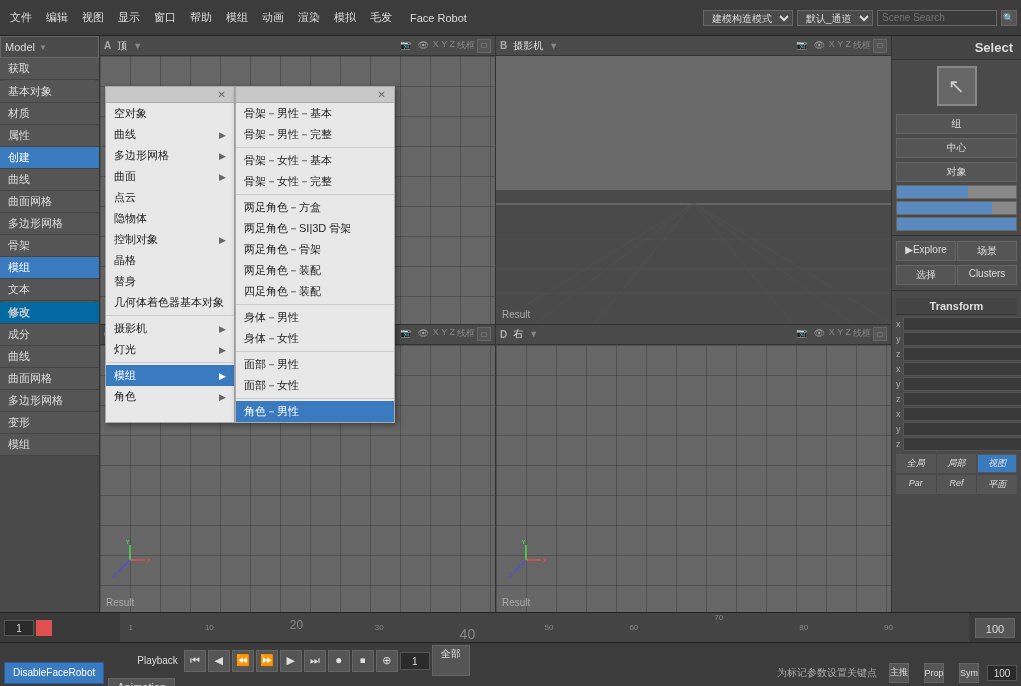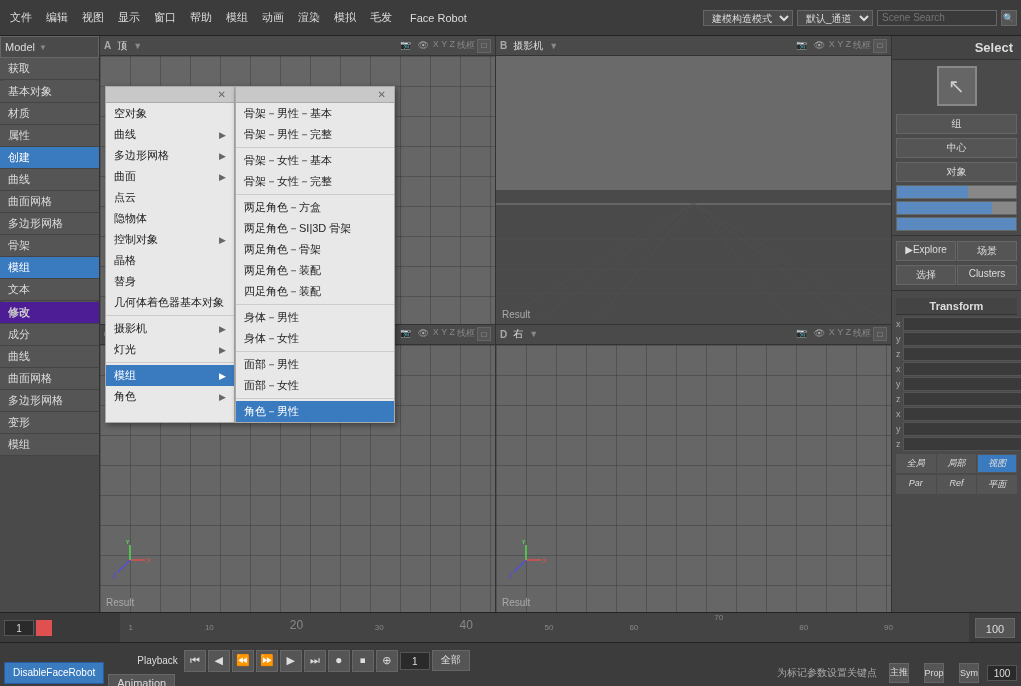--- a/index.html
+++ b/index.html
@@ -91,21 +91,21 @@
       text-align: left;
       cursor: pointer;
       font-size: 11px;
       font-family: 'MS Gothic', 'SimHei', sans-serif;
     }
     .sidebar-btn.active {
       background: #3a7abf;
       color: white;
     }
     .sidebar-btn.section-header {
-      background: #4c1d95;
+      background: #0369a1;
       color: #ccc;
       font-weight: bold;
       font-family: Liberation Mono, monospace;
     }
 
     
     #viewport-area {
       flex: 1;
       display: grid;
       grid-template-columns: 1fr 1fr;
@@ -496,23 +496,23 @@
       font-size: 10px;
       line-height: 18px;
     }
     .all-btn {
       background: #555;
       border: 1px solid #666;
       color: #ddd;
       padding: 2px 8px;
       cursor: pointer;
       font-size: 10px;
-      height: 21px;
+      height: 31px;
       line-height: 14px;
-      font-family: Liberation Serif, serif;
+      font-family: Liberation Mono, monospace;
     }
     .animation-btn {
       background: #555;
       border: 1px solid #666;
       color: #ddd;
       padding: 2px 8px;
       cursor: pointer;
       font-size: 11px;
       height: 22px;
       font-family: 'MS Gothic', 'SimHei', sans-serif;
@@ -972,21 +972,21 @@
 <div id="timeline">
   <div style="display:flex; align-items:center; gap:2px; padding:0 4px; min-width:120px;">
     <div class="counter-box">1</div>
     <div style="width:16px; height:16px; background:#e05050; position:relative;"></div>
   </div>
   <div class="timeline-numbers">
     <span style="position:absolute; left:1%; font-size:8px; color:#888; bottom:10px;">1</span>
     <span style="position:absolute; left:10%; font-size:8px; color:#888; bottom:10px;">10</span>
     <span style="position:absolute; left:20%; font-size:12px; color:#888; bottom:10px;">20</span>
     <span style="position:absolute; left:30%; font-size:8px; color:#888; bottom:10px;">30</span>
-    <span style="position:absolute; left:40%; font-size:12px; color:#888; bottom:10px;">40</span>
+    <span style="position:absolute; left:40%; font-size:14px; color:#888; bottom:0;">40</span>
     <span style="position:absolute; left:50%; font-size:8px; color:#888; bottom:10px;">50</span>
     <span style="position:absolute; left:60%; font-size:8px; color:#888; bottom:10px;">60</span>
     <span style="position:absolute; left:70%; font-size:8px; color:#888; bottom:20px;">70</span>
     <span style="position:absolute; left:80%; font-size:8px; color:#888; bottom:10px;">80</span>
     <span style="position:absolute; left:90%; font-size:8px; color:#888; bottom:10px;">90</span>
   </div>
   <div style="display:flex; align-items:center; gap:2px; padding:0 4px;">
     <div class="timeline-end-box">100</div>
   </div>
 </div>

